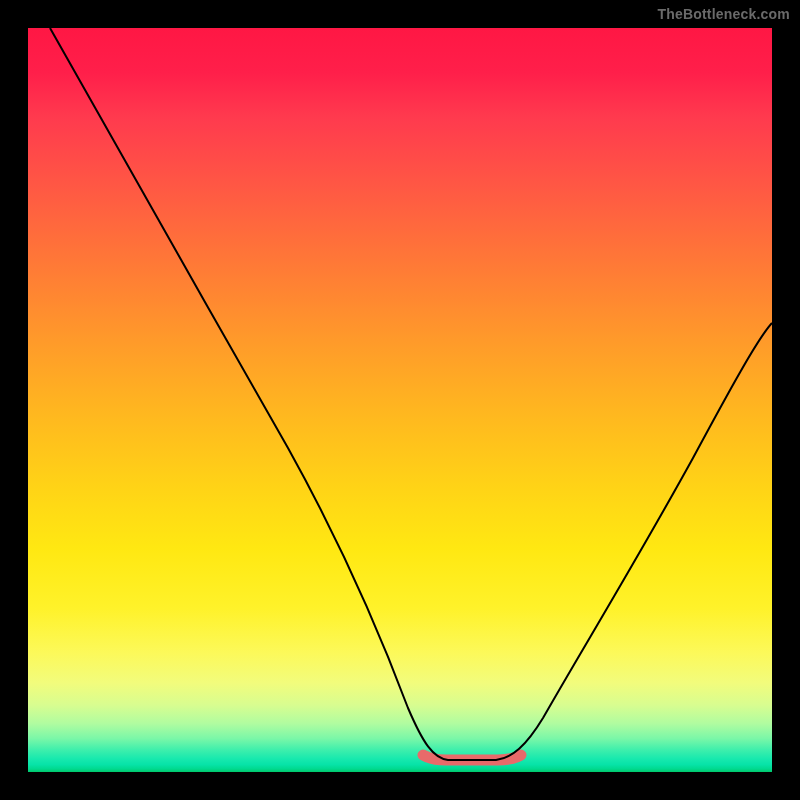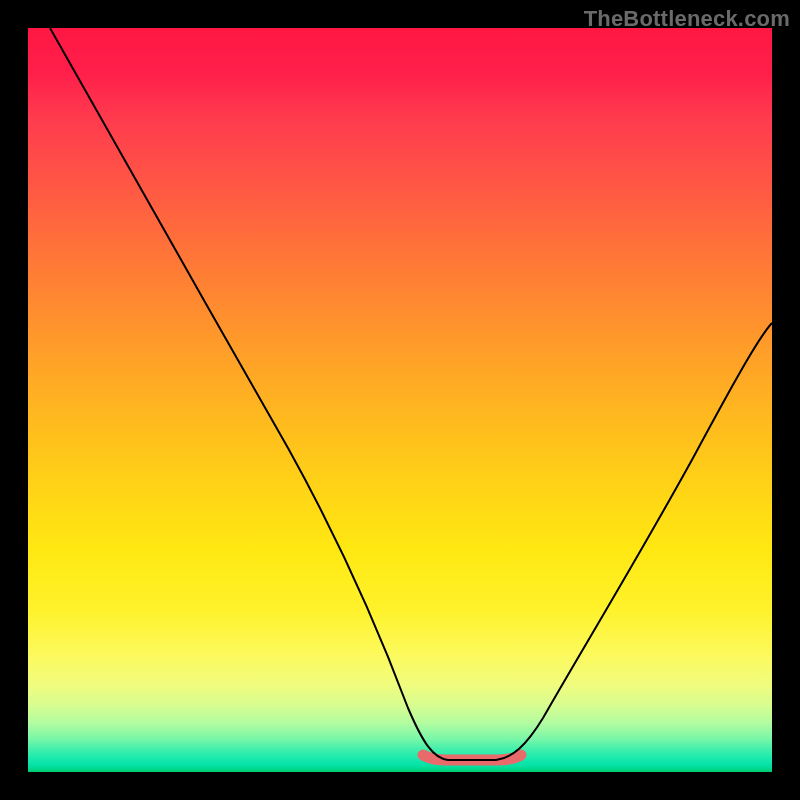--- a/index.html
+++ b/index.html
@@ -42,21 +42,21 @@
       #07e3a8 99%,
       #00d98e 99.6%,
       #00c86a 100%
     );
   }
   .watermark {
     position: absolute;
     top: 6px;
     right: 10px;
     font-family: Arial, Helvetica, sans-serif;
-    font-size: 22px;
+    font-size: 14px;
     font-weight: 600;
     color: #6a6a6a;
     letter-spacing: 0.2px;
   }
   .curve {
     position: absolute;
     inset: 0;
   }
   .curve path { fill: none; }
   .main-line { stroke: #000; stroke-width: 2; }

